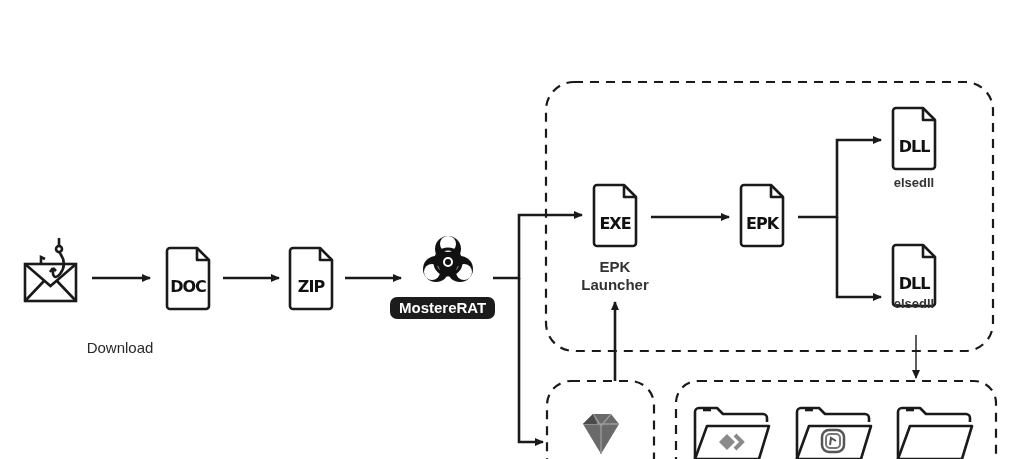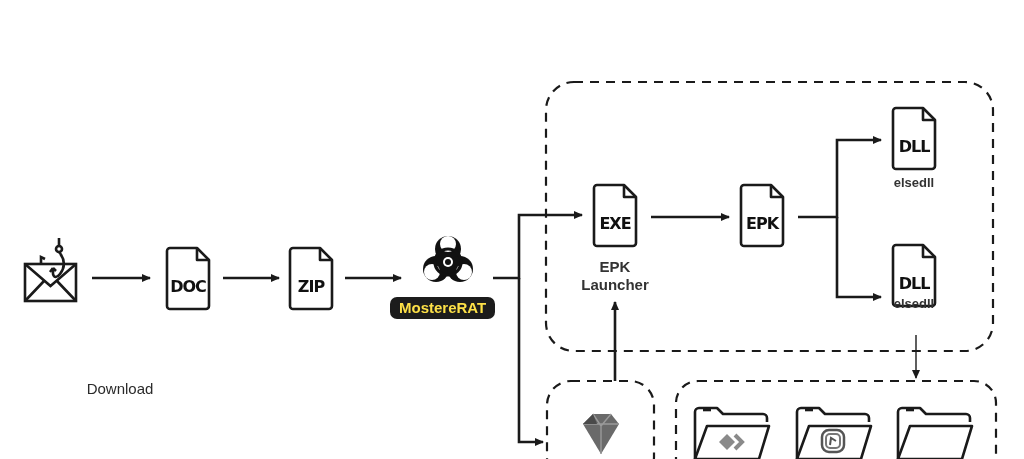--- a/index.html
+++ b/index.html
@@ -1,22 +1,22 @@
 <!DOCTYPE html>
 <html><head>
 <meta charset="utf-8">
 <style>
   html, body { margin: 0; padding: 0; background: #ffffff; }
   body { width: 1024px; height: 459px; position: relative; overflow: hidden; font-family: "Liberation Sans", sans-serif; color: #1a1a1a; }
   svg.canvas { position: absolute; left: 0; top: 0; }
   .lbl { position: absolute; text-align: center; font-family: "Liberation Sans", sans-serif; }
-  .lbl-plain { font-size: 15px; color: #2a2a2a; margin-top: 41px; }
+  .lbl-plain { font-size: 15px; color: #2a2a2a; }
   .lbl-bold { font-size: 15px; font-weight: bold; color: #333; line-height: 18px; }
   .lbl-small { font-size: 13px; font-weight: bold; color: #333; }
-  .badge { position: absolute; background: #1c1c1c; color: #fde047; font-weight: bold; font-size: 15px; border-radius: 7px; padding: 2px 9px; line-height: 18px; }
+  .badge { position: absolute; background: #1c1c1c; color: #ffffff; font-weight: bold; font-size: 15px; border-radius: 7px; padding: 2px 9px; line-height: 18px; }
   .ftxt { font-family: "DejaVu Sans", sans-serif; font-weight: bold; font-size: 16px; fill: #111; letter-spacing: -1px; }
 </style>
 </head>
 <body>
 
 <svg class="canvas" width="1024" height="459" viewBox="0 0 1024 459">
   <defs>
     <marker id="arr" markerWidth="10" markerHeight="10" refX="8" refY="5" orient="auto" markerUnits="userSpaceOnUse">
       <path d="M0,1 L9,5 L0,9 Z" fill="#1a1a1a"></path>
     </marker>

